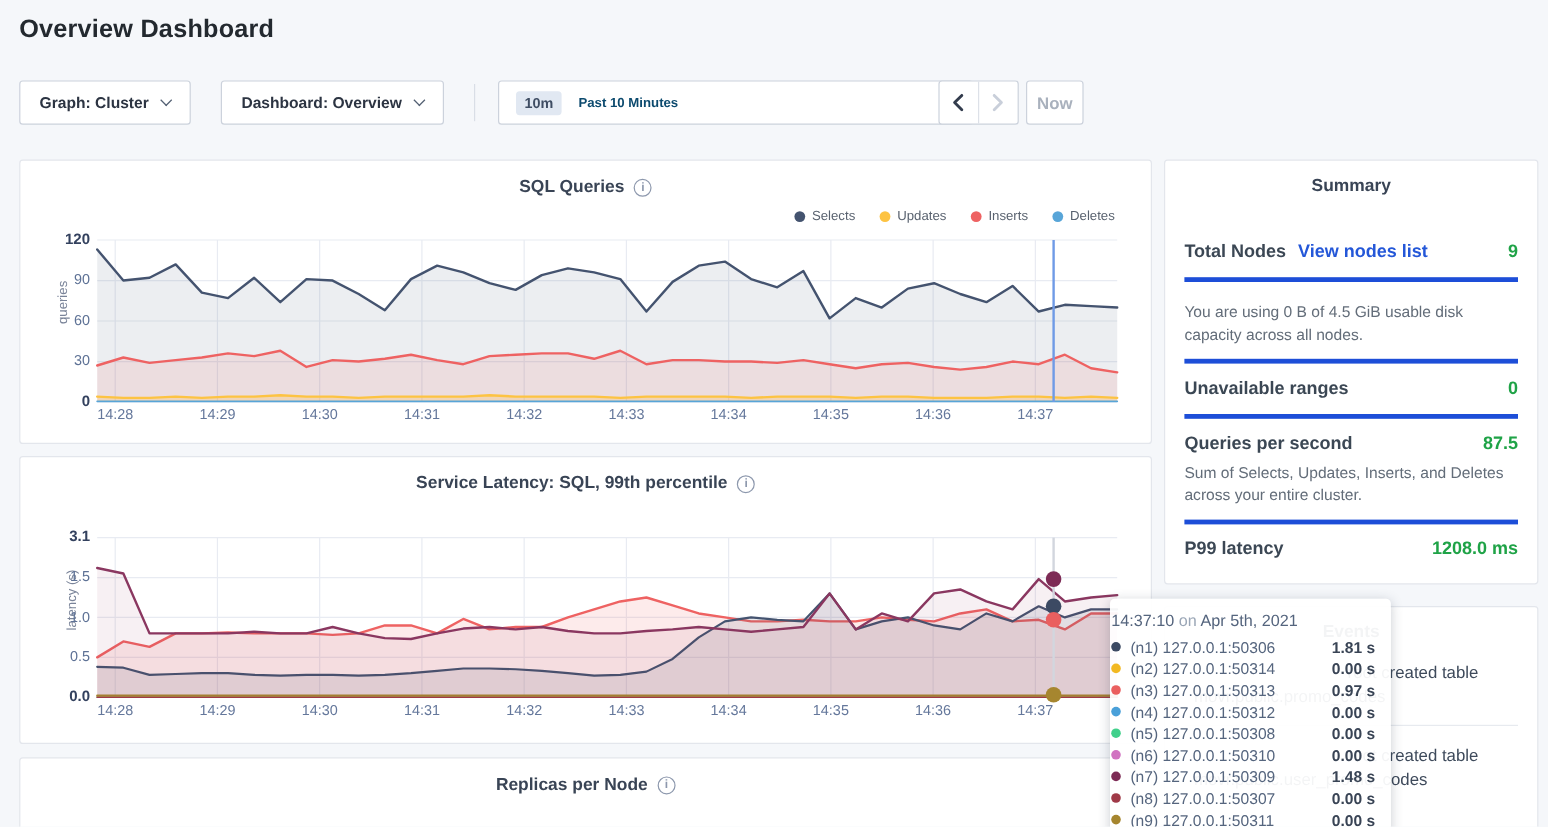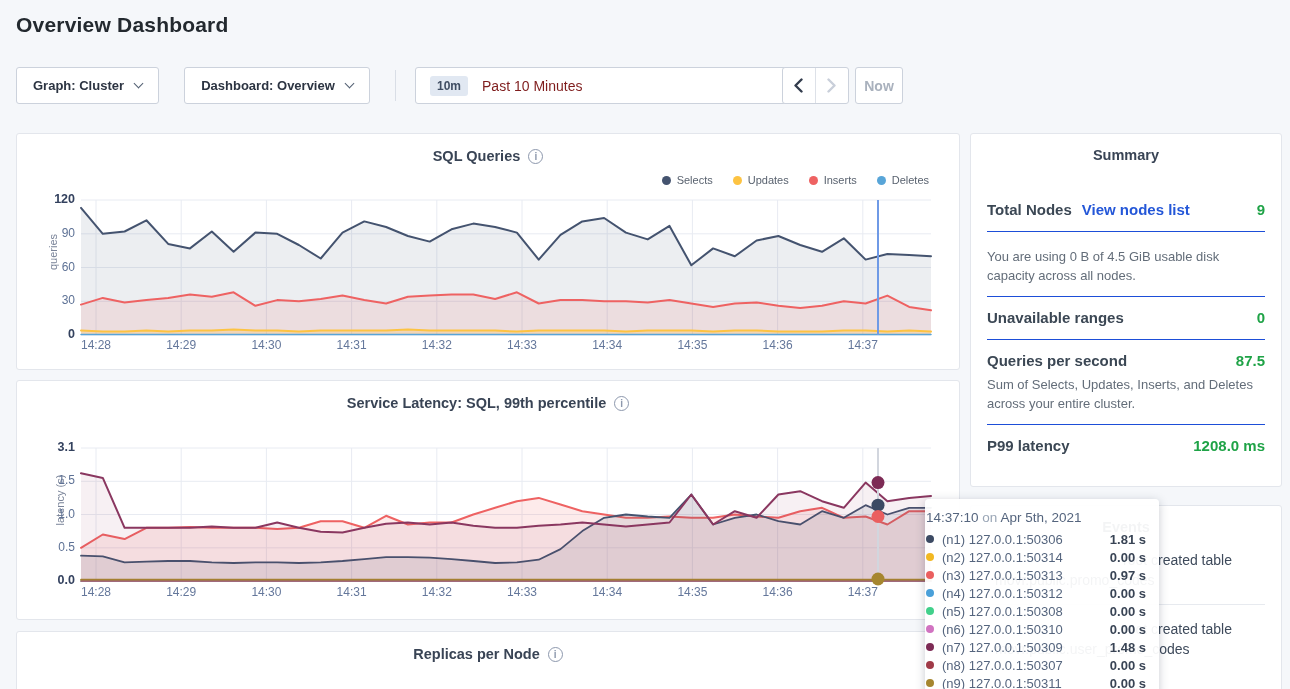--- a/index.html
+++ b/index.html
@@ -11,21 +11,21 @@
   .h1 { position:absolute; left:16px; top:13px; font-size:21px; font-weight:600; color:#23292f; letter-spacing:.2px;text-align:right; }
   .btn { position:absolute; top:67px; height:37px; background:#fff; border:1px solid #ccd2dc; border-radius:3px;
          display:flex; align-items:center; justify-content:center; font-size:13px; font-weight:bold; color:#2c3442; cursor:pointer; }
   .dd-graph { left:16px; width:143px; }
   .dd-dash  { left:184px; width:186px; }
   .chev { display:inline-block; width:7px; height:7px; border-right:1.6px solid #525f72; border-bottom:1.6px solid #525f72;
           transform:rotate(45deg); margin-left:11px; margin-top:-4px; }
   .vdivider { position:absolute; left:395px; top:70px; width:1px; height:31px; background:#d9dee6; }
   .timesel { left:415px; width:396px; justify-content:flex-start; padding:0 14px; }
   .badge { background:#e1e8f2; color:#3f4d63; font-size:12px; font-weight:bold; border-radius:3px; padding:3px 7px; margin-right:14px; }
-  .tlabel { font-size:14px; font-weight:normal; color:#7f1d1d; }
+  .tlabel { font-size:11px; font-weight:bold; color:#0c4a6e; }
   .timesel .chev { position:absolute; right:16px; top:16px; }
   .arrowgrp { position:absolute; left:782px; top:67px; width:67px; height:37px; background:#fff; border:1px solid #ccd2dc; border-radius:3px; display:flex; }
   .arrowgrp .acell { width:50%; display:flex; align-items:center; justify-content:center; cursor:pointer; }
   .arrowgrp .acell:first-child { border-right:1px solid #dde1e8; }
   .nowbtn { left:855px; width:48px; color:#a9b1bd; font-size:14px; cursor:default; }
 
   
   .card { position:absolute; background:#fff; border:1px solid #e3e6ec; border-radius:3px; }
   .card-sql { left:16px; top:133px; width:944px; height:237px; }
   .card-lat { left:16px; top:380px; width:944px; height:240px; }
@@ -43,21 +43,21 @@
   .yticks span.bold { font-weight:bold; color:#33415e; font-size:12.5px; }
   .xticks span { position:absolute; width:48px; text-align:center; font-size:12px; color:#64779b; }
   .ylab { position:absolute; left:18px; top:50%; transform:translateY(-50%) rotate(-90deg); transform-origin:center; font-size:11px; color:#7a8499; white-space:nowrap; }
 
   
   .card-summary { left:970px; top:133px; width:312px; height:354px; padding:12px 16px; }
   .card-events  { left:970px; top:505px; width:312px; height:220px; padding:12px 16px; }
   .side-title { text-align:center; font-size:14.5px; font-weight:bold; color:#394455; line-height:18px; }
   .card-summary .side-title { padding-bottom:25px; }
   .card-events  .side-title { padding-bottom:14px; }
-  .srow { padding:11px 0; border-bottom:1px solid #1d4ed8; }
+  .srow { padding:11px 0; border-bottom:4px solid #1d4ed8; }
   .srow.last { border-bottom:none; }
   .srow-main { display:flex; align-items:baseline; line-height:20px; }
   .slabel { font-size:15px; font-weight:bold; color:#3b4754; }
   .slink { font-size:15px; font-weight:bold; color:#2457d8; margin-left:10px; text-decoration:none; cursor:pointer; }
   .sval { margin-left:auto; font-size:15px; font-weight:bold; color:#1fa347; }
   .sdesc { font-size:13px; color:#636d79; line-height:19px; margin-top:4px; }
   .event { font-size:14px; color:#3e4a5b; line-height:20px; padding:0 8px; text-indent:128px; overflow-wrap:break-word; }
   .ev-divider { border:none; border-top:1px solid #e7eaef; margin:14px 0; }
 
   

